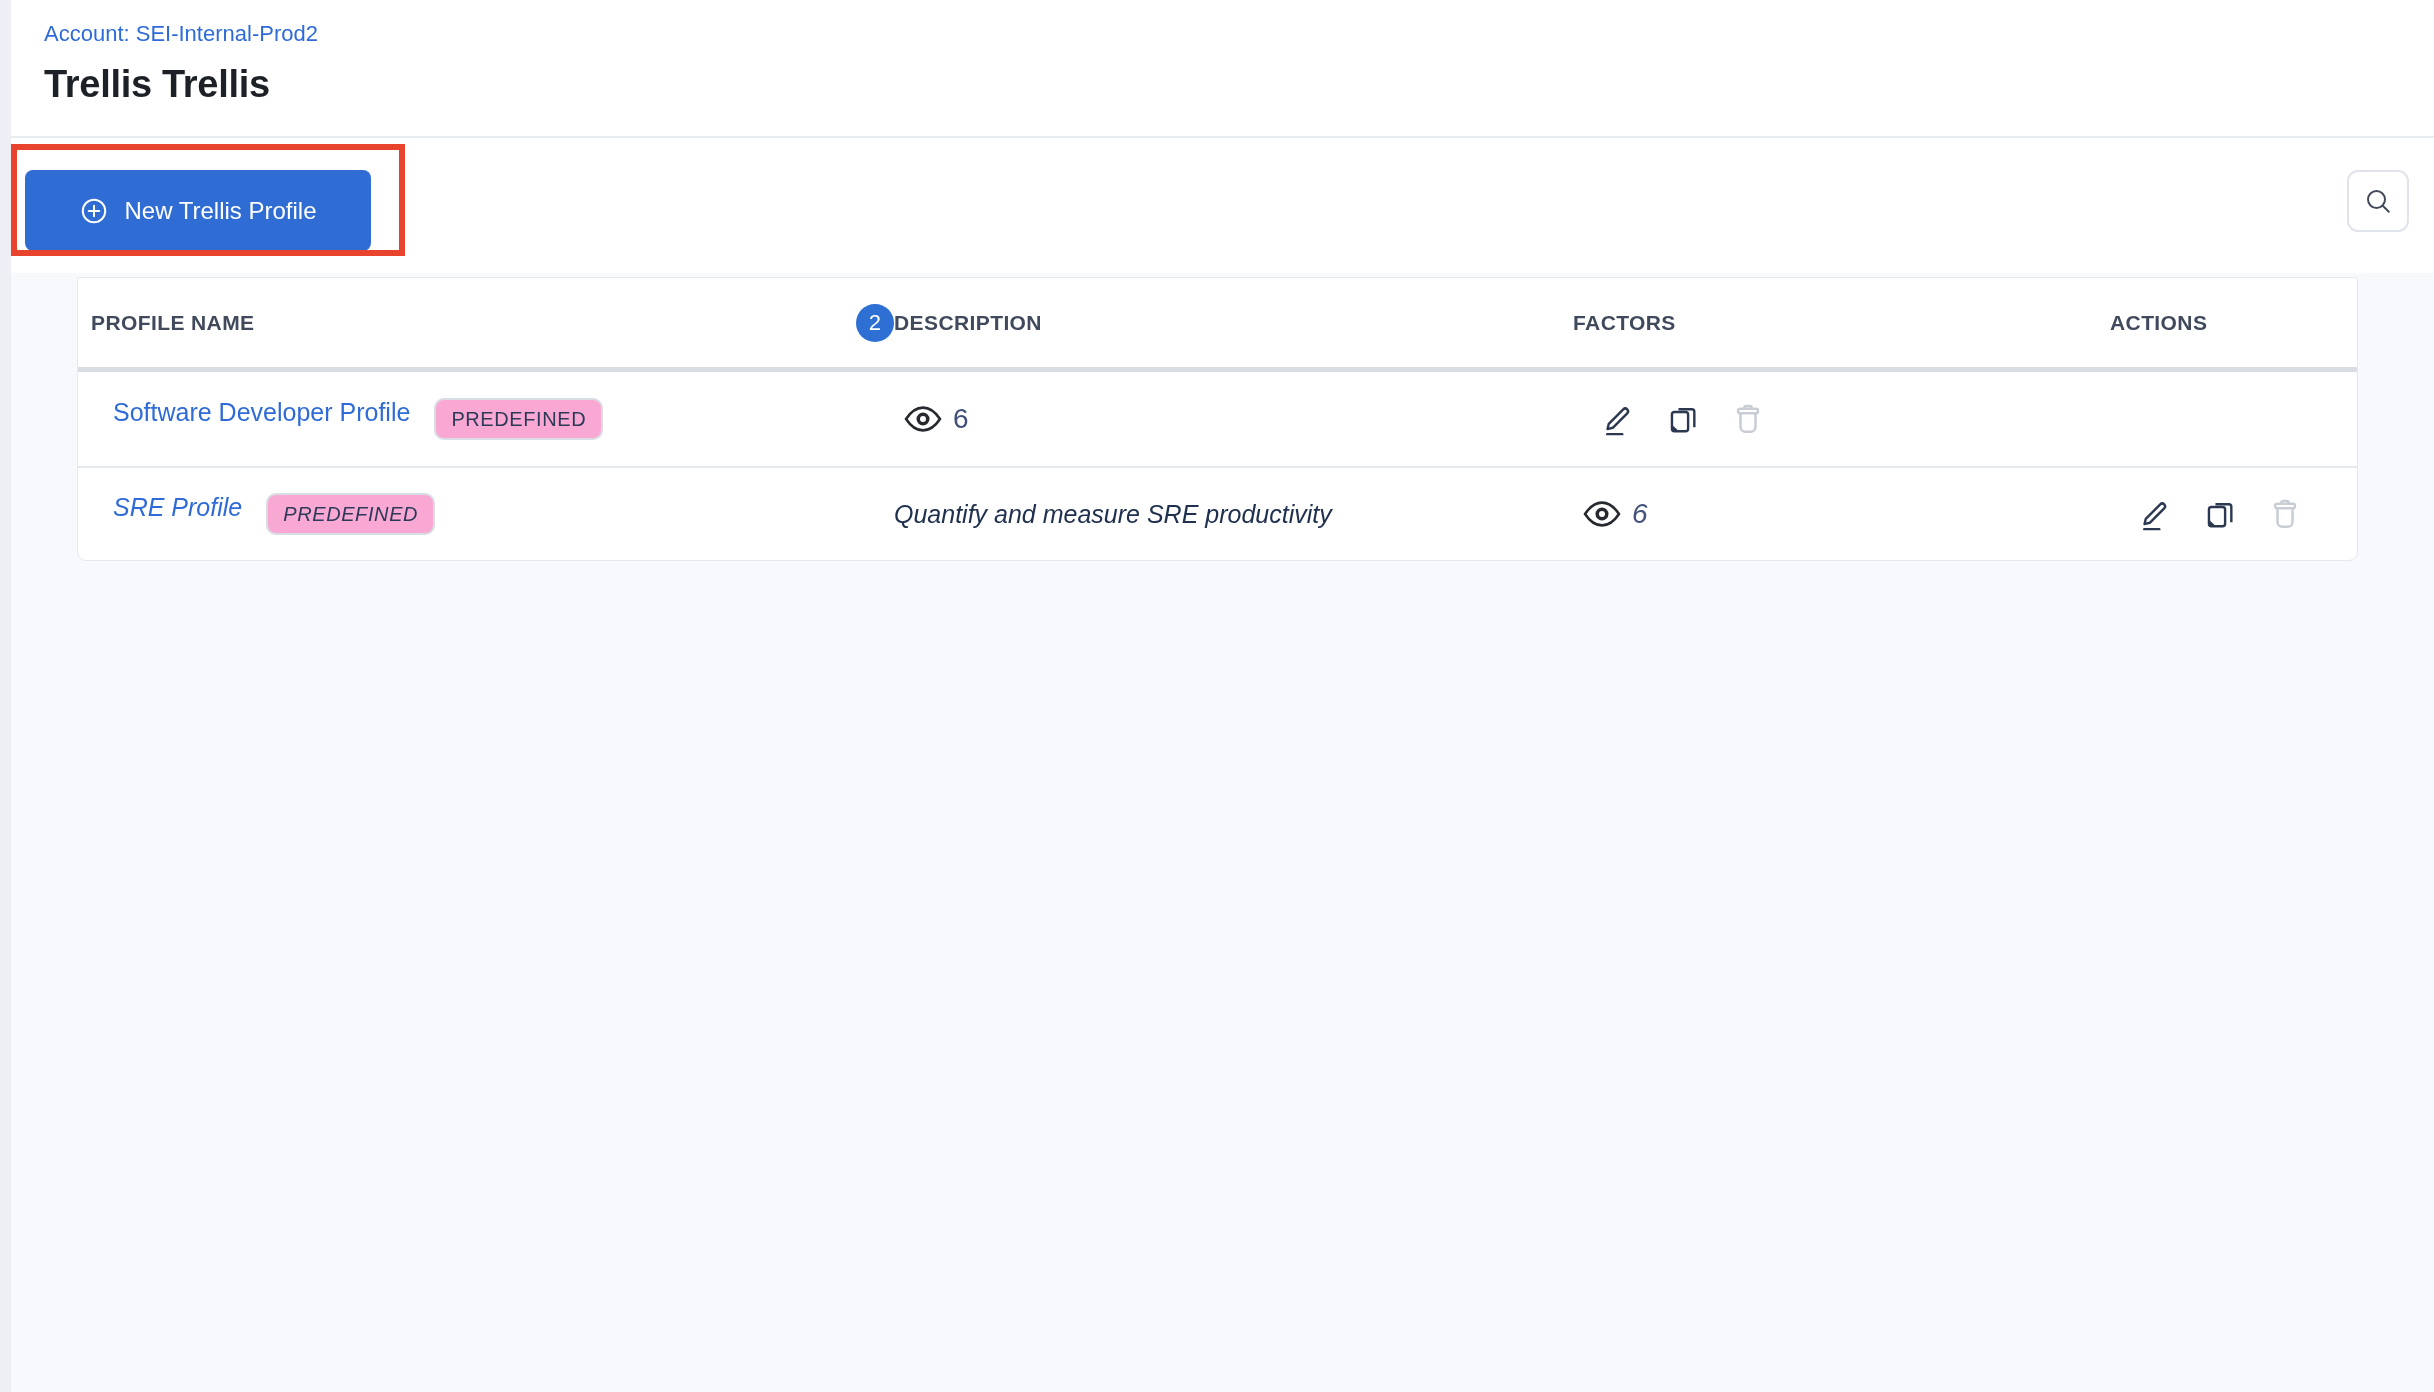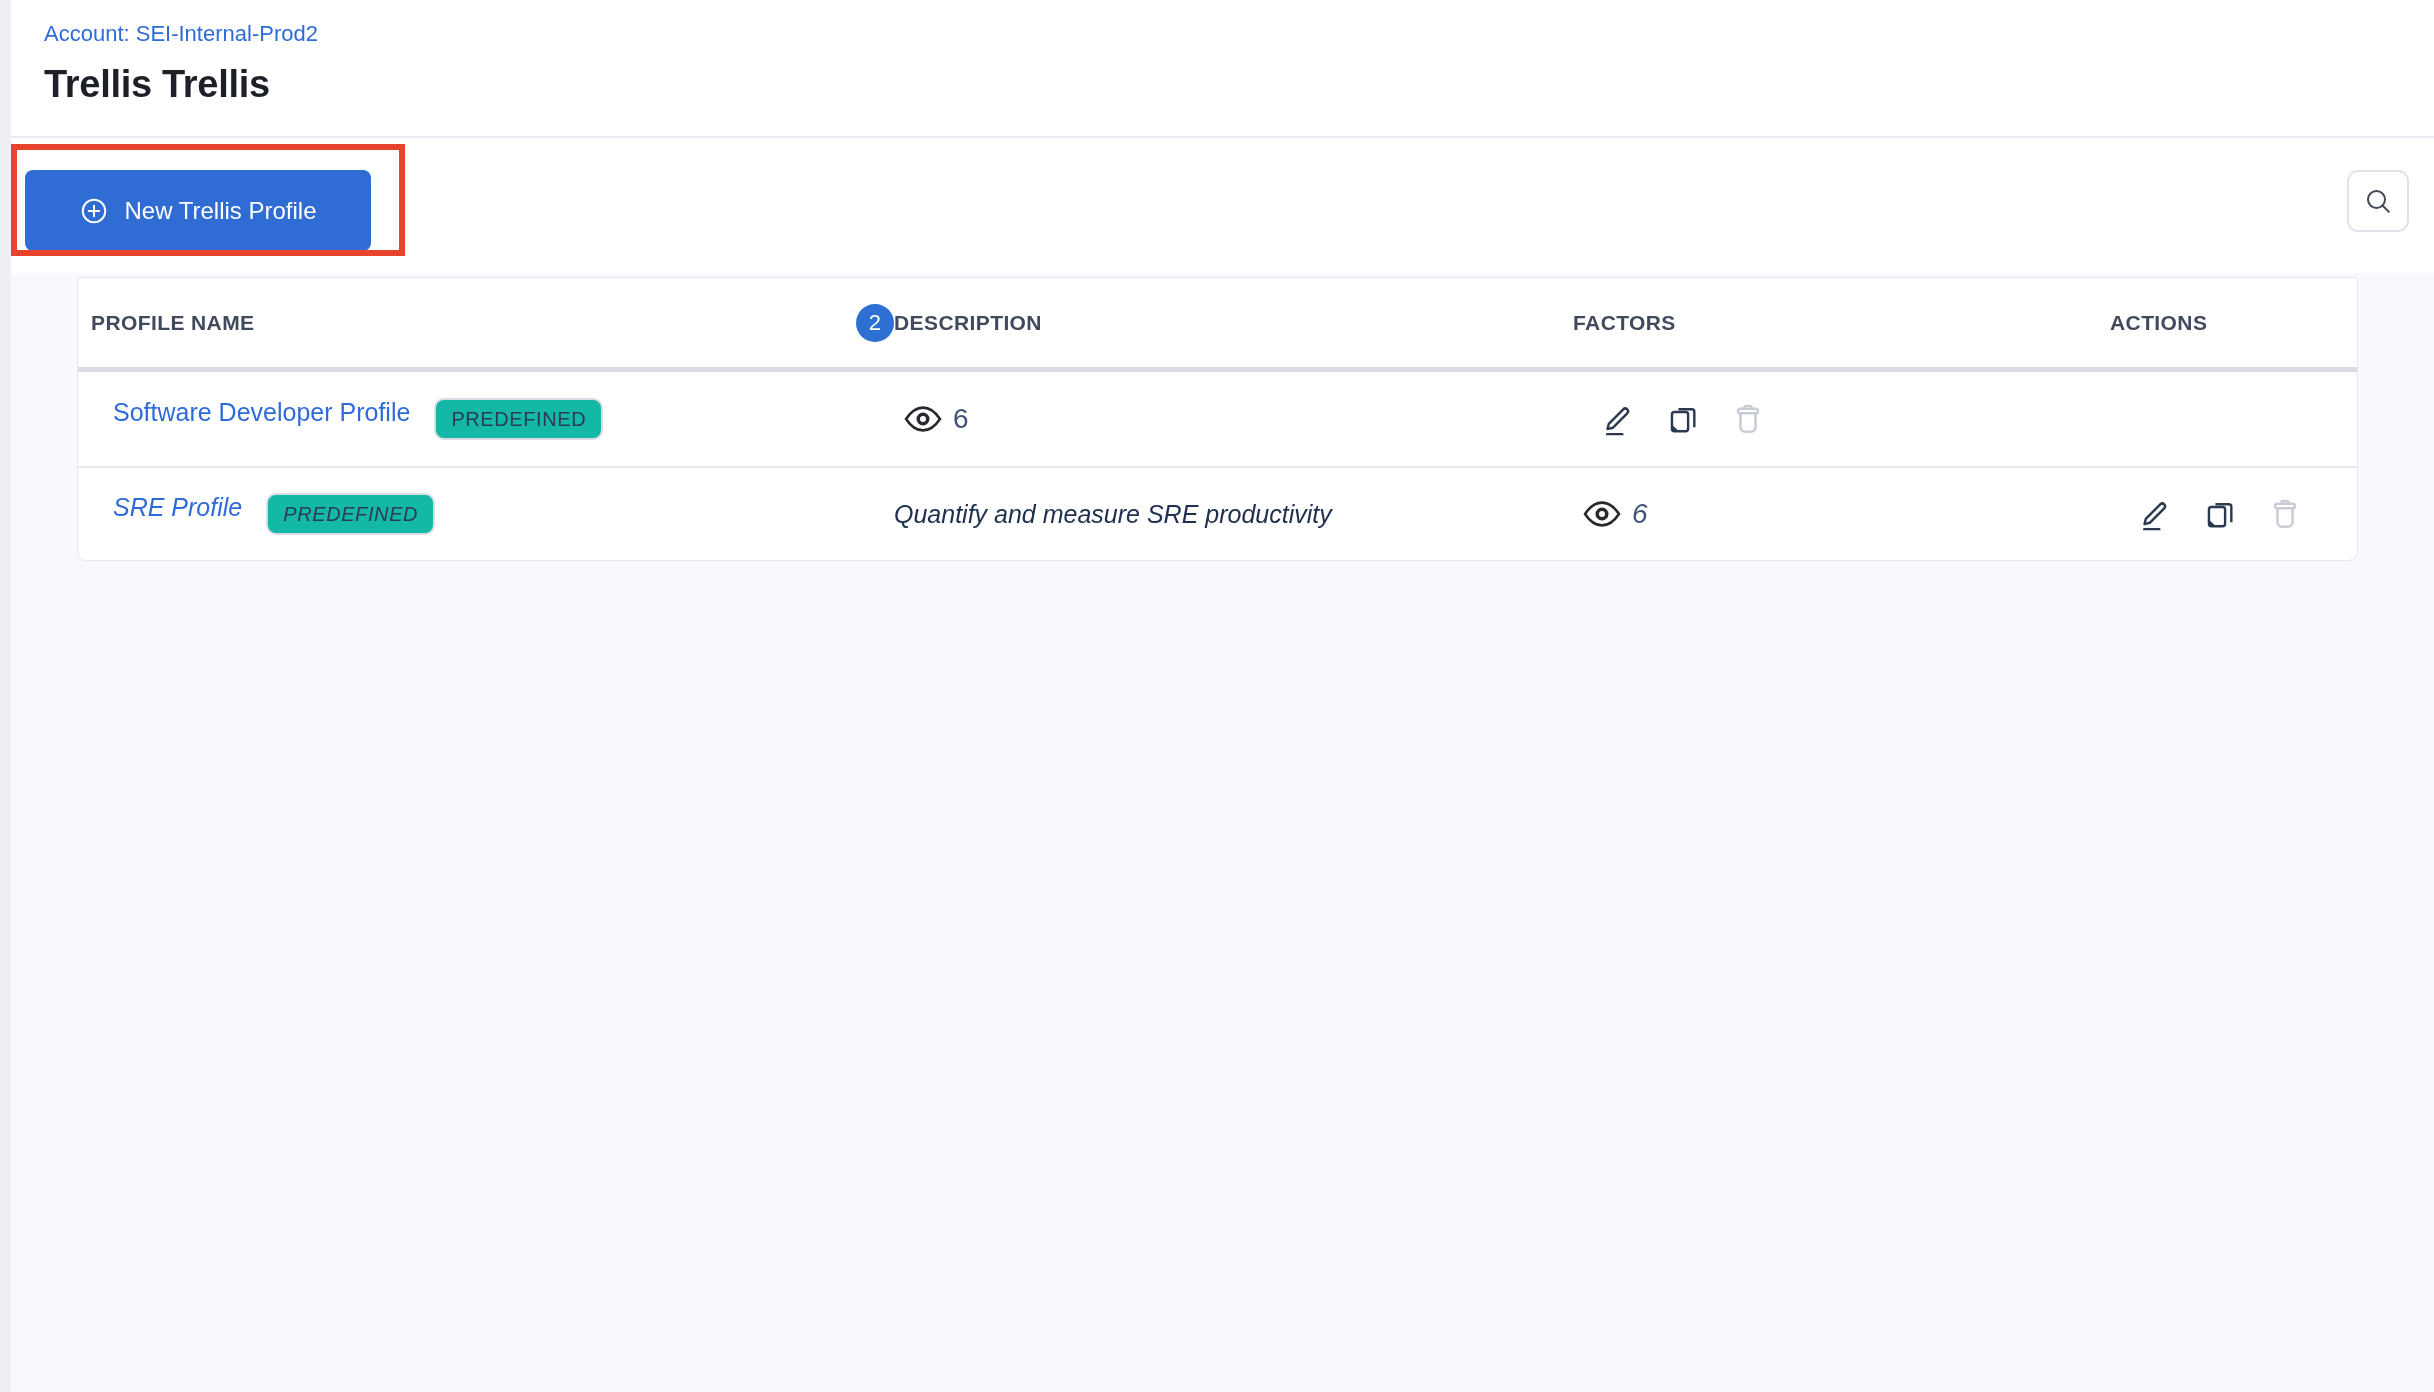--- a/index.html
+++ b/index.html
@@ -90,21 +90,21 @@
     font-size:22px; font-weight:400;
     display:flex; align-items:center; justify-content:center;
   }
 
   .td-name { display:flex; align-items:flex-start; gap:24px; padding-left:22px; }
   .profile-link {
     font-size:25px; color:var(--link-blue); text-decoration:none; cursor:pointer;
   }
   .predefined-badge {
     font-size:20px; font-weight:400; color:#2C3A57; letter-spacing:0.6px;
-    border:2px solid #D9DCE3; border-radius:10px; background:#14b8a6;
+    border:2px solid #D9DCE3; border-radius:10px; background:#f9a8d4;
     padding:6px 15px; line-height:26px; white-space:nowrap;
   }
   .td-desc { font-size:25px; color:var(--text-navy); }
   .td-factors { display:flex; align-items:center; gap:11px; padding-left:10px; }
   .factors-count { font-size:28px; color:#42517A; }
   .td-actions { display:flex; align-items:center; gap:27px; padding-left:26px; }
   .action-btn {
     background:none; border:none; padding:0; width:38px; height:42px;
     display:flex; align-items:center; justify-content:center; cursor:pointer;
   }

